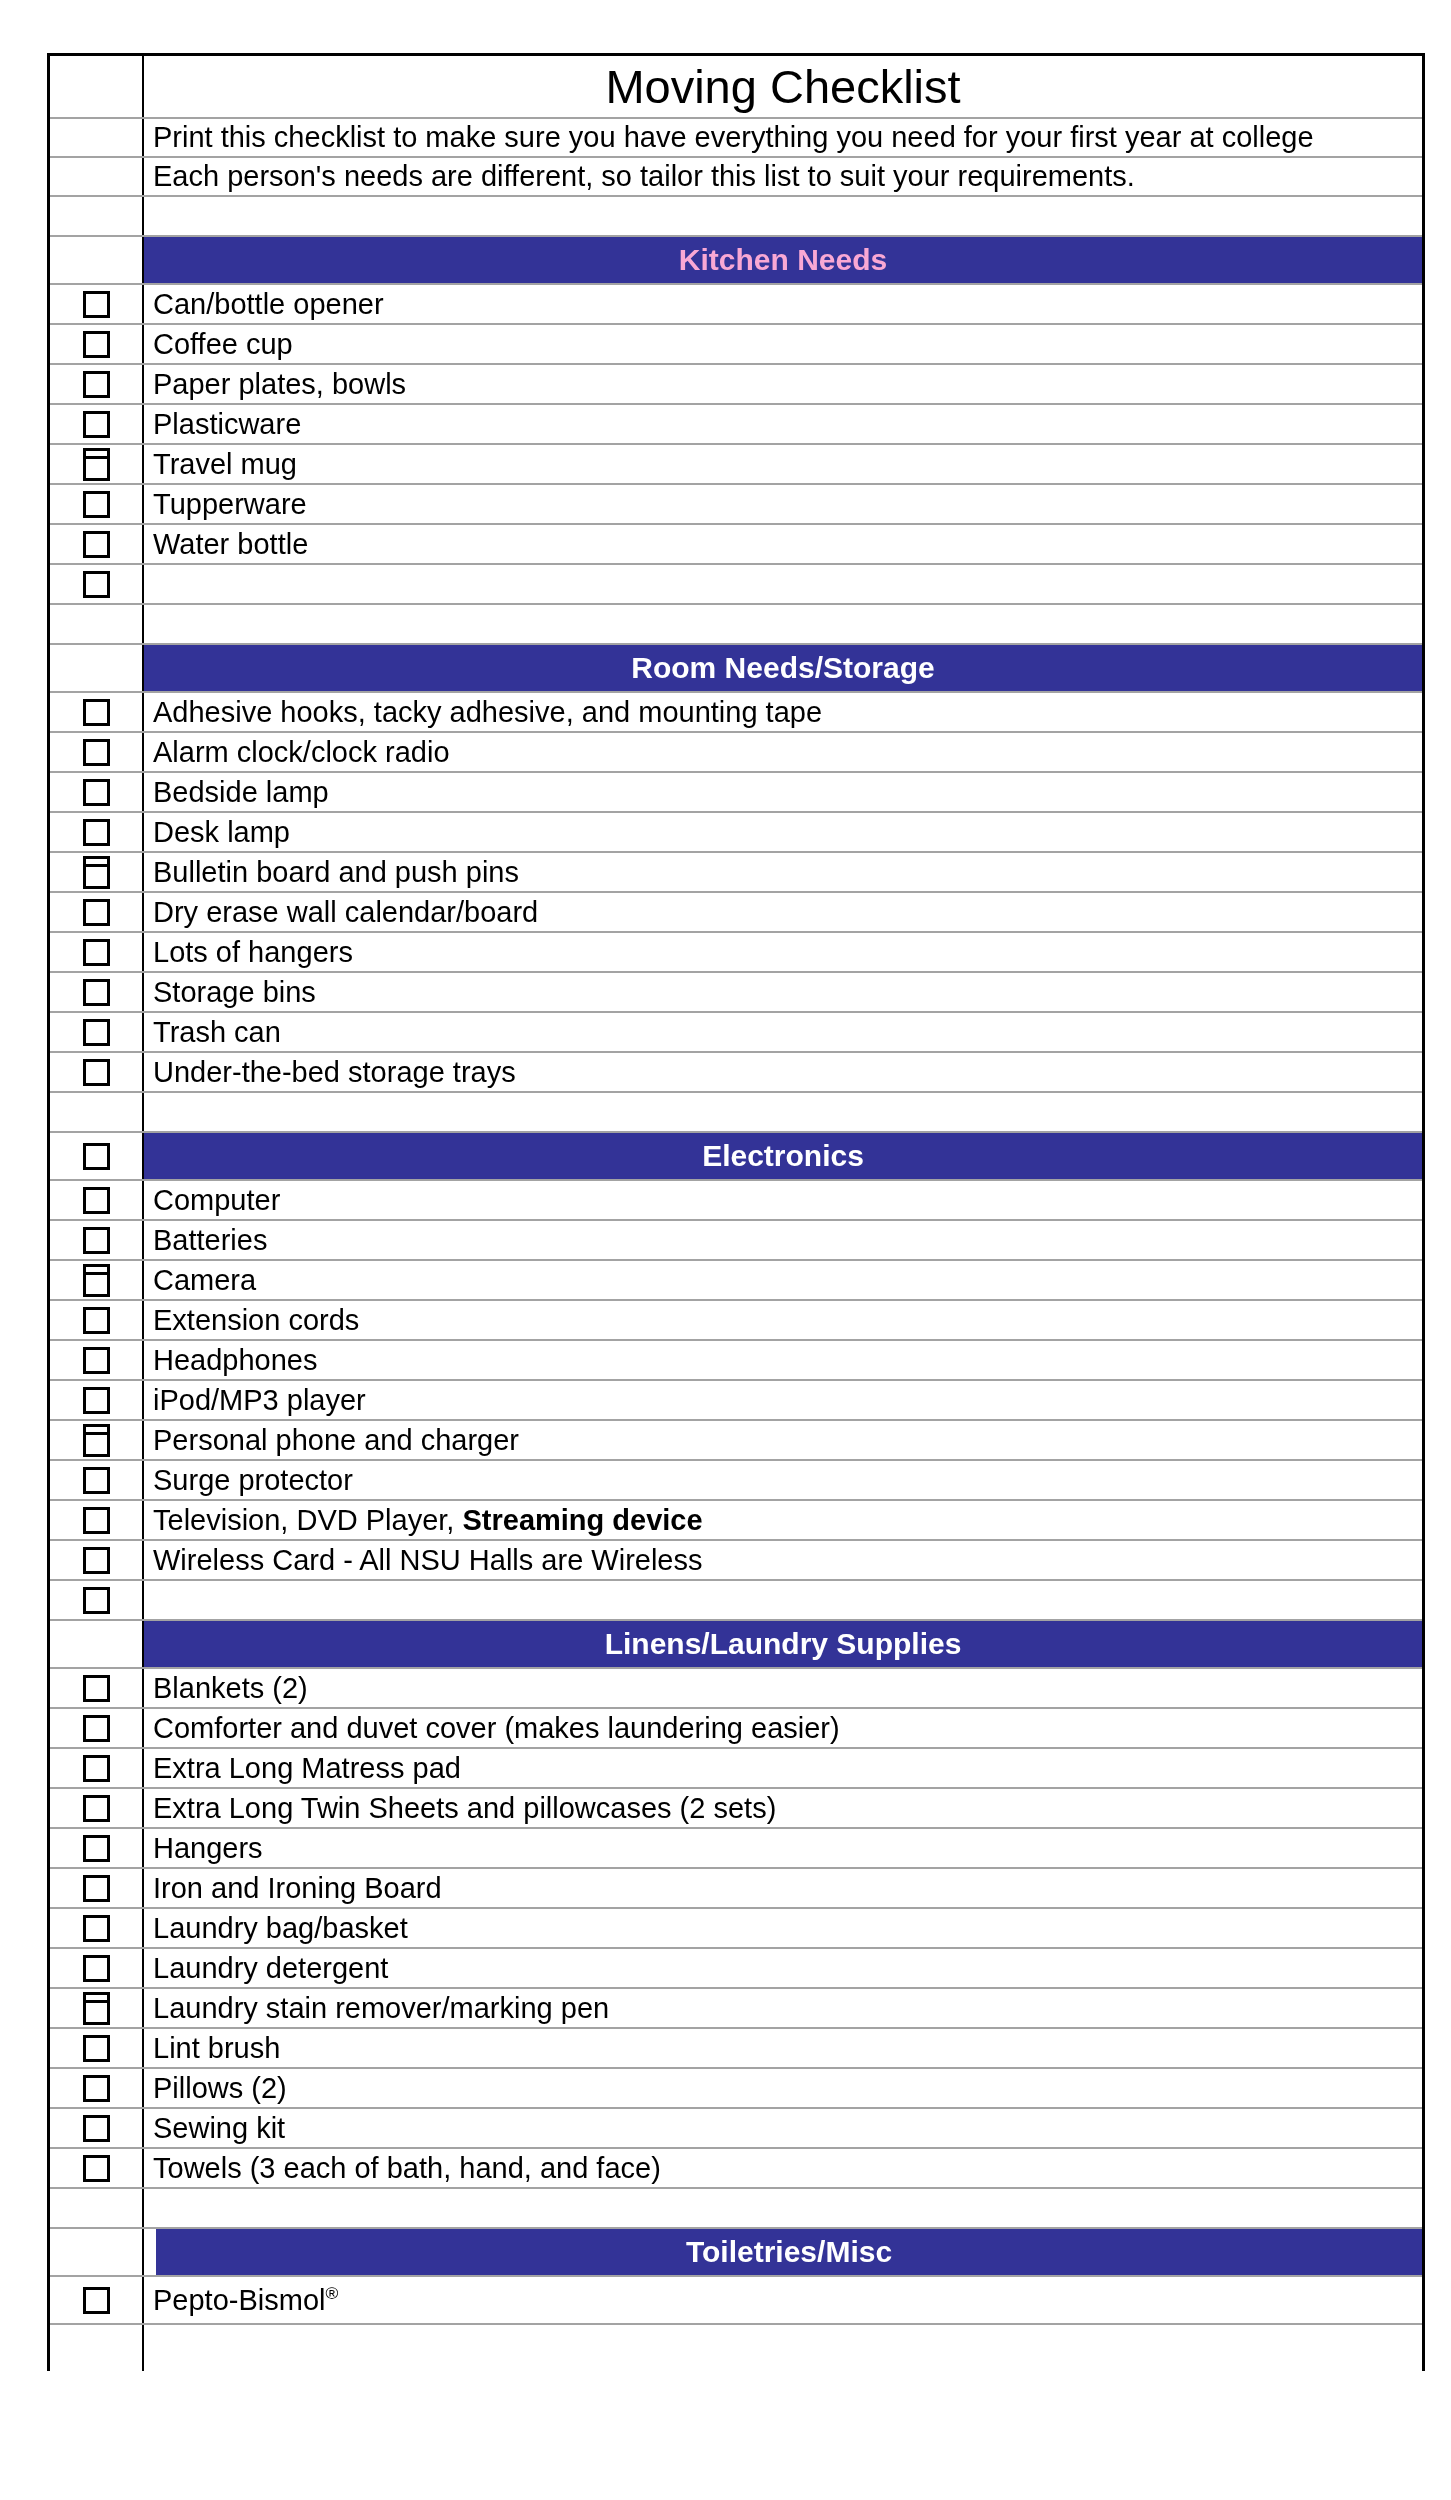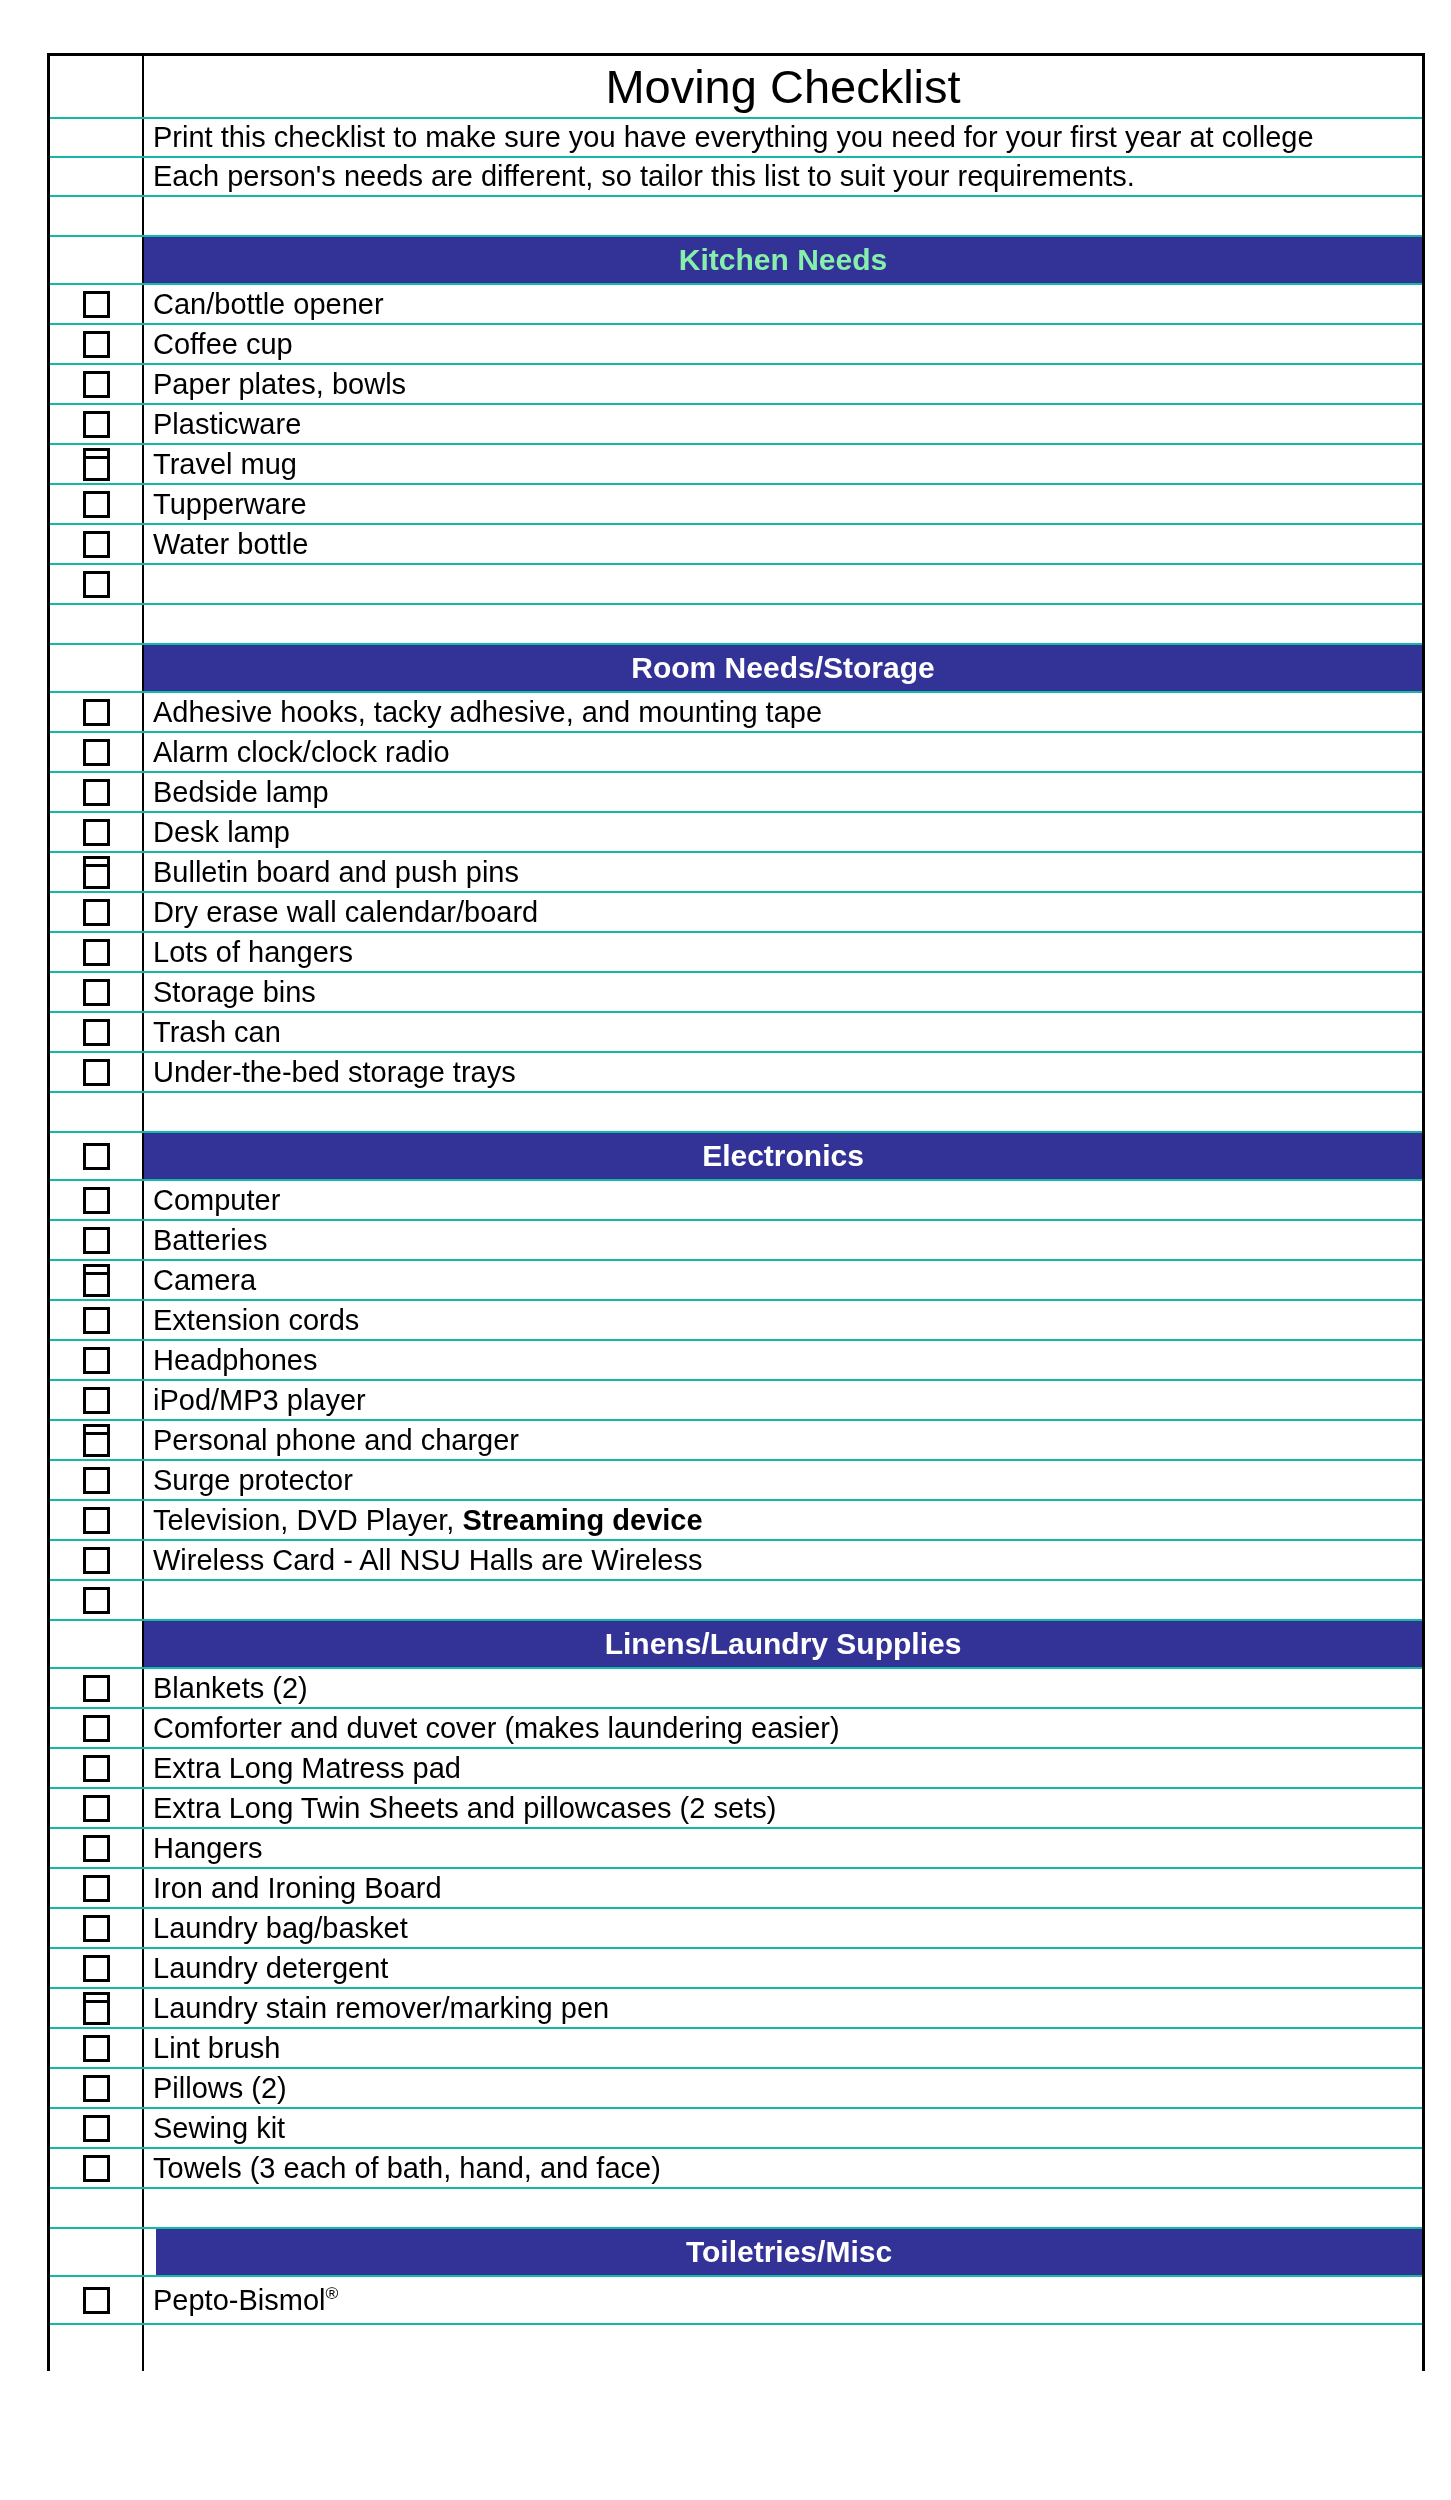--- a/index.html
+++ b/index.html
@@ -7,21 +7,21 @@
     width:1451px;height:2500px;overflow:hidden;position:relative;
     background:#ffffff;
     font-family:"Liberation Sans", sans-serif;
     -webkit-font-smoothing:antialiased;
   }
   #checklist-table{
     position:absolute;left:47px;top:53px;width:1378px;
     border:3px solid #000;border-bottom:none;
     box-sizing:border-box;background:#fff;
   }
-  .row{display:flex;box-sizing:border-box;border-top:2px solid #14b8a6;}
+  .row{display:flex;box-sizing:border-box;border-top:2px solid #a3a3a3;}
   .row:first-child{border-top:none;}
   .h-title{height:61px;}
   .h-text{height:39px;}
   .h-spacer{height:40px;}
   .h-header{height:48px;}
   .h-item{height:40px;}
   .h-item-lg{height:48px;}
   .cell-left{
     width:94px;flex:0 0 94px;box-sizing:border-box;
     border-right:2px solid #000;
@@ -72,21 +72,21 @@
         <span class="intro-text">Each person's needs are different, so tailor this list to suit your requirements.</span>
       </div>
     </div>
     <div class="row h-spacer">
       <div class="cell-left"></div>
       <div class="cell-right"></div>
     </div>
     <div class="row h-header">
       <div class="cell-left"></div>
       <div class="cell-right center" style="background: rgb(51, 51, 151);">
-        <span class="header-text" style="color: #86efac;">Kitchen Needs</span>
+        <span class="header-text" style="color: #f9a8d4;">Kitchen Needs</span>
       </div>
     </div>
     <div class="row h-item">
       <div class="cell-left">
         <div class="cb"></div>
       </div>
       <div class="cell-right">
         <span class="item-text"><span>Can/bottle opener</span></span>
       </div>
     </div>

